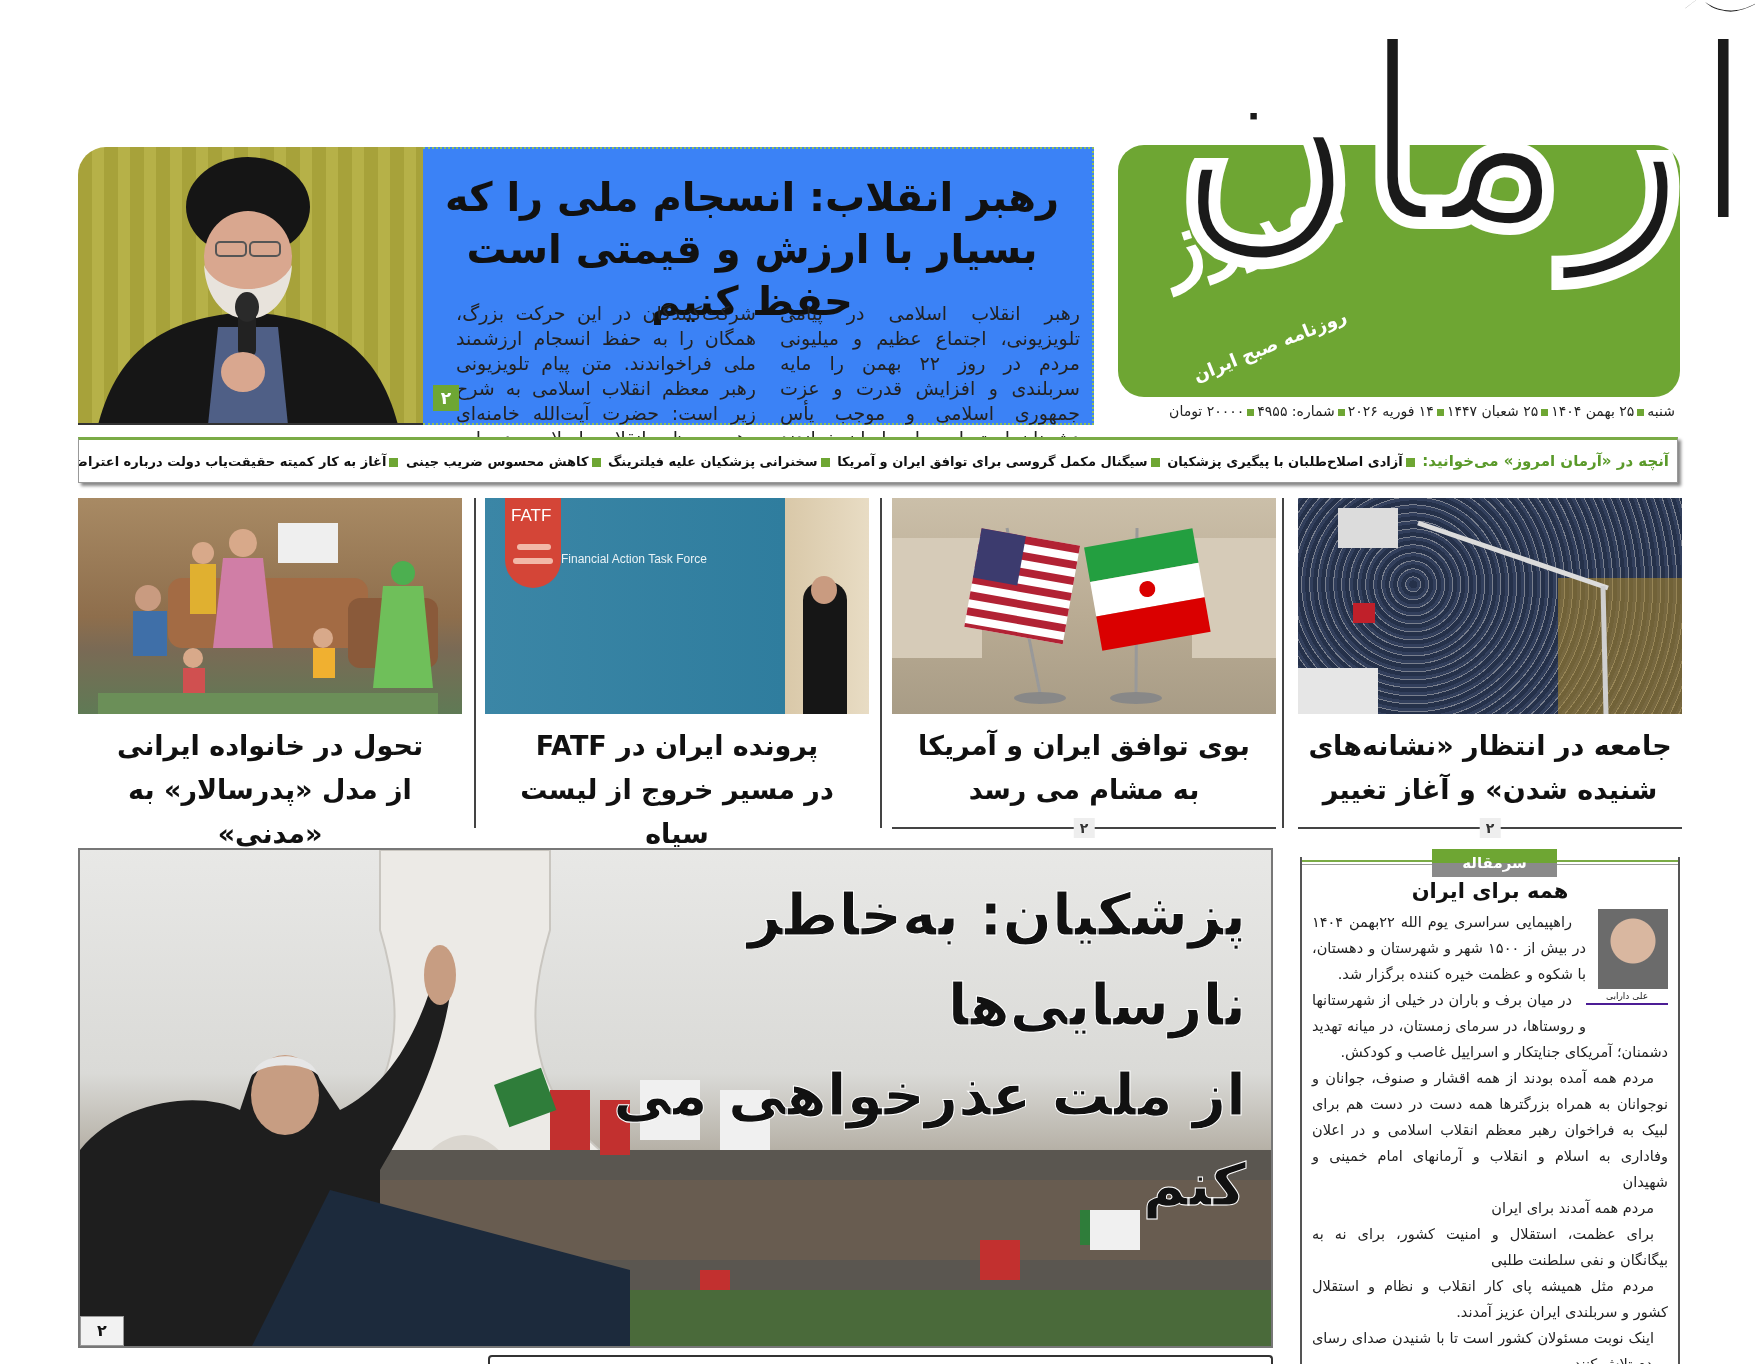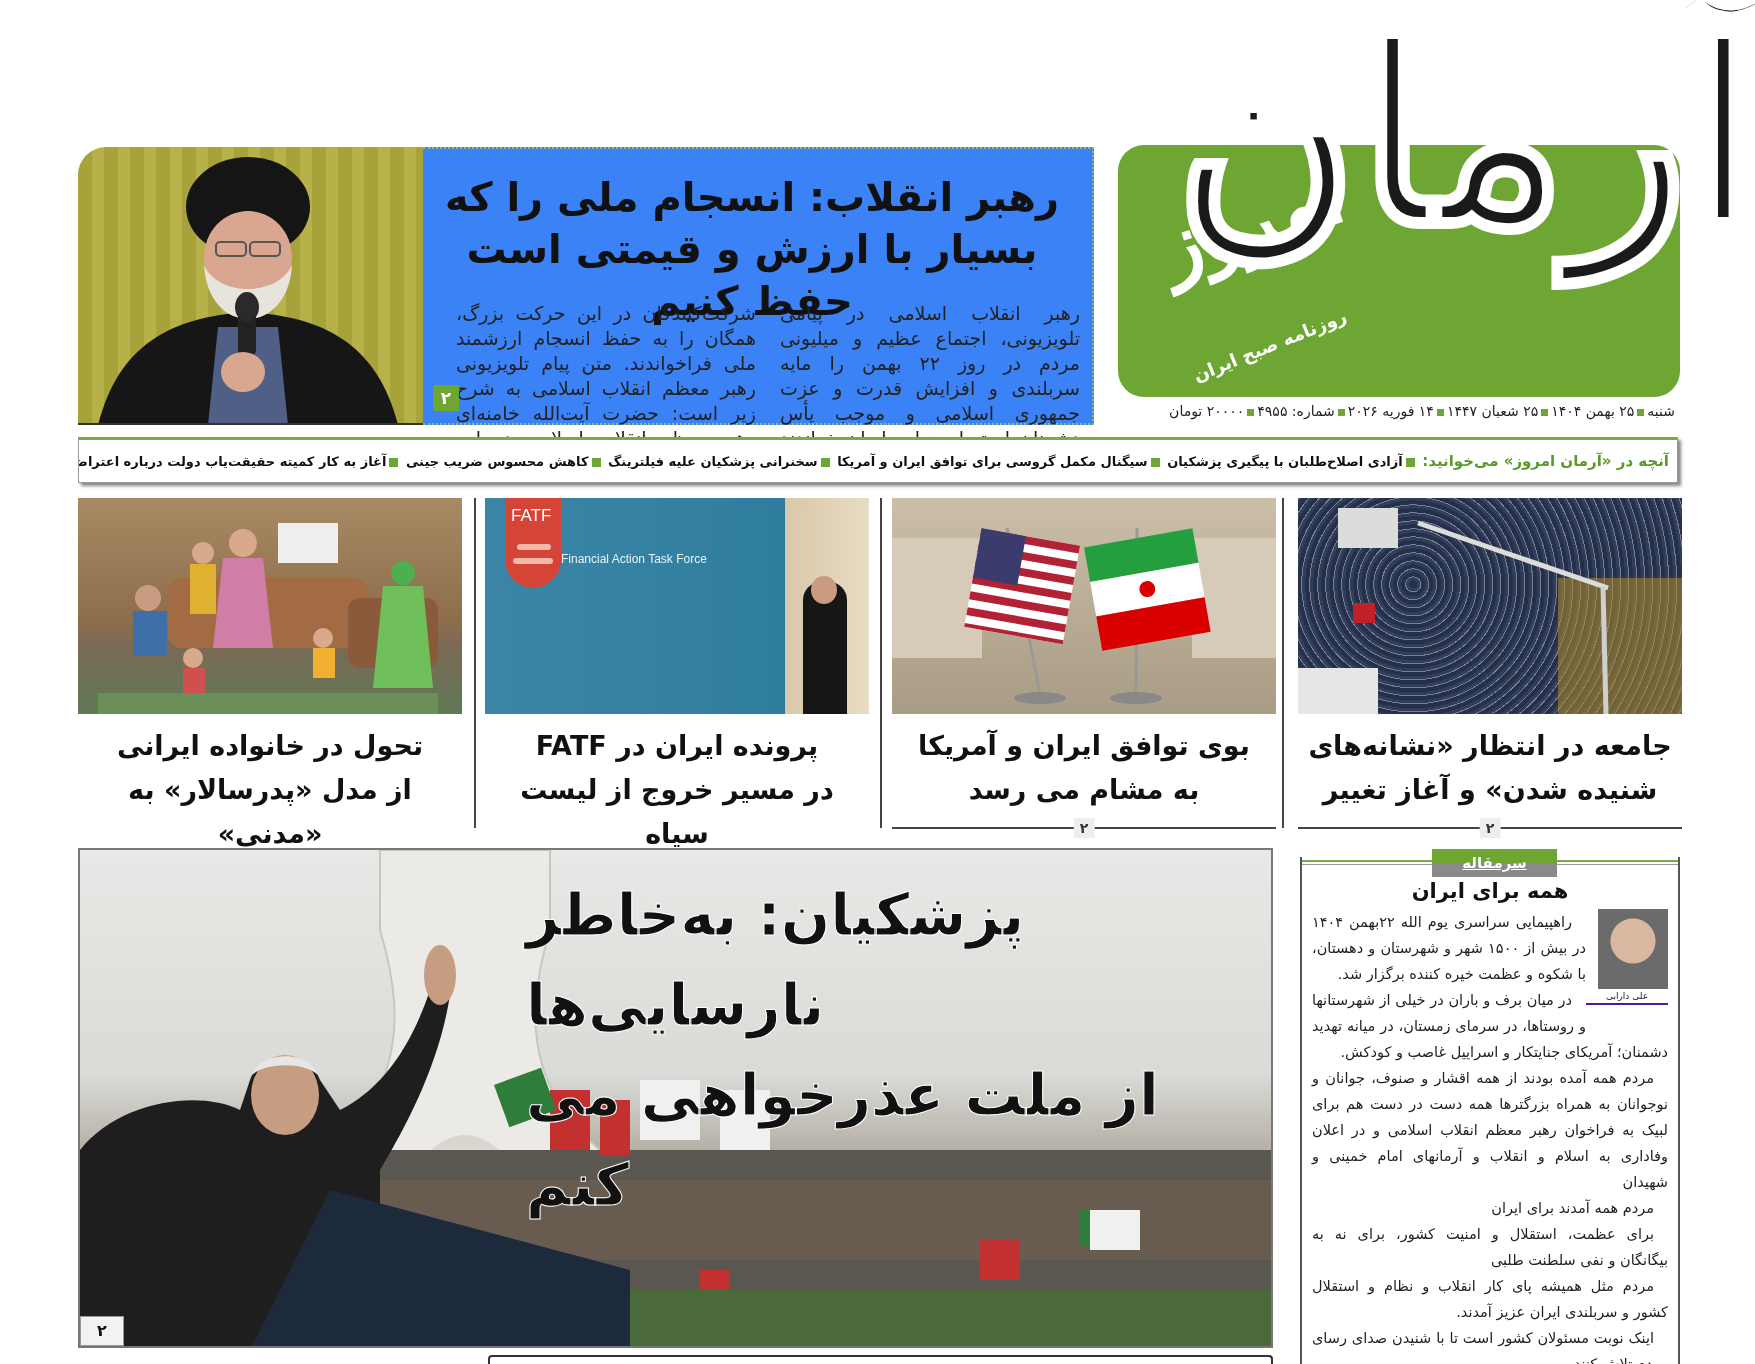--- a/index.html
+++ b/index.html
@@ -34,27 +34,27 @@
   .story { top: 498px; width: 384px; }
   .story-img { width: 384px; height: 216px; overflow: hidden; position: relative; }
   .story-head { margin-top: 10px; text-align: center; direction: rtl; font-size: 27px; font-weight: bold; line-height: 44px; color: #111; }
   .story-rule { position: relative; height: 20px; margin-top: 6px; }
   .story-rule::before { content: ""; position: absolute; left: 0; right: 0; top: 9px; height: 2px; background: #444; }
   .story-page { position: absolute; left: 50%; top: 0; transform: translateX(-50%); background: #eee; padding: 0 6px; font-size: 14px; font-weight: bold; line-height: 20px; color: #333; }
   .vrule { top: 498px; width: 2px; height: 330px; background: #444; }
 
   
   .main { left: 78px; top: 848px; width: 1195px; height: 500px; border: 2px solid #777; overflow: hidden; background: linear-gradient(180deg, #e8e8e6 0%, #dadad7 45%, #b7b2a8 60%, #6f6a5f 75%, #4b473f 100%); }
-  .main-head { position: absolute; right: 25px; top: 20px; width: 720px; text-align: left; direction: rtl; font-size: 58px; font-weight: bold; line-height: 90px; color: #111; -webkit-text-stroke: 1px #fff; }
+  .main-head { position: absolute; right: 25px; top: 20px; width: 720px; text-align: right; direction: rtl; font-size: 58px; font-weight: bold; line-height: 90px; color: #111; -webkit-text-stroke: 1px #fff; }
   .main-page { position: absolute; left: 0; bottom: 0; width: 44px; height: 30px; background: #f2f2f2; border: 1px solid #999; text-align: center; font-weight: bold; font-size: 16px; line-height: 28px; }
 
   
   .editorial { left: 1300px; top: 857px; width: 380px; height: 507px; border-left: 2px solid #555; border-right: 2px solid #555; }
   .ed-topline { position: absolute; left: 0; right: 0; top: 3px; height: 5px; border-top: 2px solid #7aab46; border-bottom: 1px solid #999; }
-  .ed-label { position: absolute; left: 130px; top: -8px; width: 125px; height: 28px; background: linear-gradient(180deg, #6ea633 50%, #8a8a8a 50%); color: #fff; font-weight: bold; font-size: 15px; text-align: center; line-height: 28px; direction: rtl; text-decoration: underline; }
+  .ed-label { position: absolute; left: 130px; top: -8px; width: 125px; height: 28px; background: linear-gradient(180deg, #6ea633 50%, #8a8a8a 50%); color: #fff; font-weight: bold; font-size: 15px; text-align: center; line-height: 28px; direction: rtl; }
   .ed-title { position: absolute; left: 0; right: 0; top: 22px; text-align: center; direction: rtl; font-size: 21px; font-weight: bold; color: #111; }
   .ed-author-photo { width: 70px; height: 80px; background: radial-gradient(circle at 50% 40%, #d9b7a0 0 22px, #6b6b6b 23px), #6a6a6a; }
   .ed-author-name { font-size: 9px; text-align: center; direction: rtl; border-bottom: 2px solid #4c1d95; line-height: 14px; }
   .ed-body { position: absolute; left: 10px; right: 10px; top: 52px; direction: rtl; font-size: 14.5px; line-height: 26px; text-align: justify; color: #222; }
   .ed-body p { text-indent: 14px; }
   .ed-float { float: right; width: 82px; height: 110px; }
 
   .bottom-box { left: 488px; top: 1355px; width: 785px; height: 12px; border: 2px solid #333; border-bottom: none; border-radius: 4px 4px 0 0; }
 </style>
 </head>

